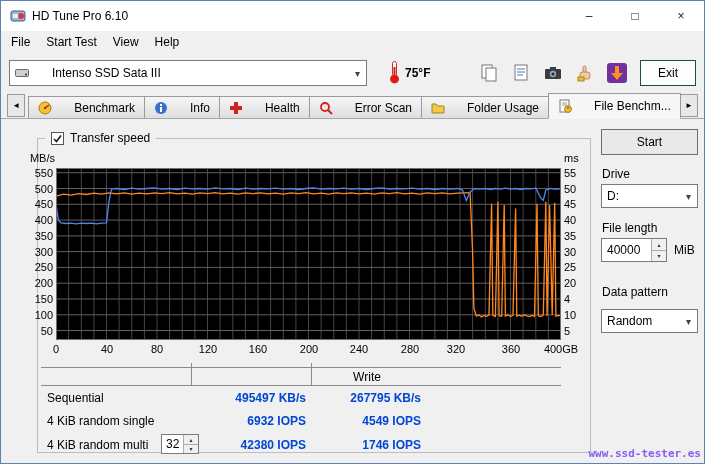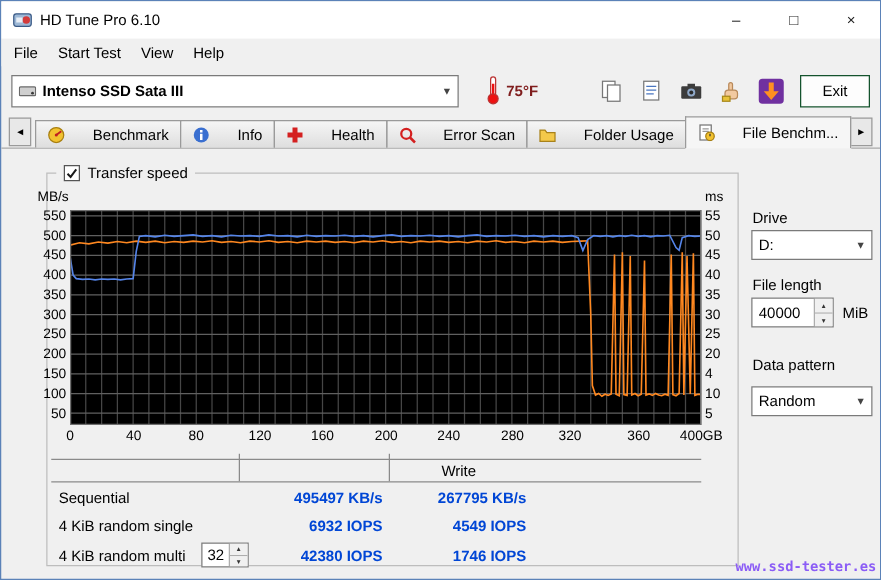--- a/index.html
+++ b/index.html
@@ -16,21 +16,21 @@
   .win-btn{width:46px;height:30px;display:flex;align-items:center;justify-content:center;font-size:12px;color:#222;}
   
   .menubar{position:absolute;top:30px;left:0;right:0;height:22px;background:#f0f0f0;display:flex;align-items:center;padding-left:2px;}
   .menu-item{padding:3px 8px;}
   
   .toolbar{position:absolute;top:52px;left:0;right:0;height:40px;display:flex;align-items:center;padding:0 8px;box-sizing:border-box;}
   .combo{background:#fff;border:1px solid #7a7a7a;height:26px;display:flex;align-items:center;box-sizing:border-box;padding-left:5px;}
   .combo .arrow-box{margin-left:auto;width:17px;align-self:stretch;display:flex;align-items:center;justify-content:center;color:#444;font-size:10px;}
   .drive-combo{width:358px;}
   .temp-box{display:flex;align-items:center;margin-left:22px;}
-  .temp-text{color:#7f1d1d;font-weight:bold;margin-left:5px;}
+  .temp-text{color:#000000;font-weight:bold;margin-left:5px;}
   .tool-btn{width:27px;height:27px;display:flex;align-items:center;justify-content:center;border:1px solid transparent;border-radius:2px;}
   .tool-group{display:flex;gap:3px;margin-left:44px;}
   .exit-btn{margin-left:auto;width:56px;height:26px;background:#fdfdfd;border:1px solid #14532d;display:flex;align-items:center;justify-content:center;box-sizing:border-box;}
   
   .tabbar{position:absolute;top:93px;left:0;right:0;height:25px;display:flex;align-items:flex-end;padding-left:6px;border-bottom:1px solid #a8a8a8;box-sizing:border-box;}
   .tab-scroll{width:17px;height:21px;background:#e8e8e8;border:1px solid #9a9a9a;font-size:8px;display:flex;align-items:center;justify-content:center;margin-bottom:1px;margin-right:3px;}
   .tab{display:flex;align-items:center;gap:22px;height:21px;padding:0 9px;background:linear-gradient(#f6f6f6,#dedede);border:1px solid #9a9a9a;border-bottom:none;margin-right:-1px;white-space:nowrap;}
   .tab.active{height:24px;background:#f6f6f6;position:relative;z-index:2;margin-bottom:-1px;border-bottom:1px solid #f6f6f6;}
   .tab-scroll.right{margin-left:auto;margin-right:6px;}
   .ticon{display:inline-flex;width:14px;height:14px;align-items:center;justify-content:center;}
@@ -95,21 +95,21 @@
   </div>
 
   <div class="toolbar">
     <div class="combo drive-combo">
       <span class="ticon">
         <svg width="14" height="12">
             <rect x="0.5" y="2.5" width="13" height="7" rx="1" fill="#cfcfcf" stroke="#6a6a6a"></rect>
             <circle cx="11" cy="7.5" r="1.1" fill="#3a3a3a"></circle>
           </svg>
       </span>
-      <span style="margin-left:5px;font-weight:bold;">Intenso SSD Sata III</span>
+      <span style="margin-left:23px;">Intenso SSD Sata III</span>
       <span class="arrow-box">▾</span>
     </div>
     <div class="temp-box">
       <span>
         <svg width="11" height="24">
             <rect x="3.5" y="1.5" width="4" height="15" rx="2" fill="#fff" stroke="#b33"></rect>
             <rect x="4.5" y="7" width="2" height="9" fill="#e11"></rect>
             <circle cx="5.5" cy="19" r="4" fill="#e11" stroke="#b33"></circle>
           </svg>
       </span>
@@ -321,20 +321,21 @@
       <div class="xtick" style="left: 152px;">120</div>
       <div class="xtick" style="left: 202px;">160</div>
       <div class="xtick" style="left: 253px;">200</div>
       <div class="xtick" style="left: 303px;">240</div>
       <div class="xtick" style="left: 354px;">280</div>
       <div class="xtick" style="left: 400px;">320</div>
       <div class="xtick" style="left: 455px;">360</div>
       <div class="xtick" style="left: 505px;">400GB</div>
     </div>
 
+  <div class="start-btn">Start</div>
   <div class="side-label" style="top:166px;">Drive</div>
   <div class="combo side-combo" style="left:600px;top:183px;">
     <span>D:</span>
     <span class="arrow-box">▾</span>
   </div>
   <div class="side-label" style="top:220px;">File length</div>
   <div class="spinbox">
     <span class="val">40000</span>
     <span class="spin-col">
       <div>▴</div>

